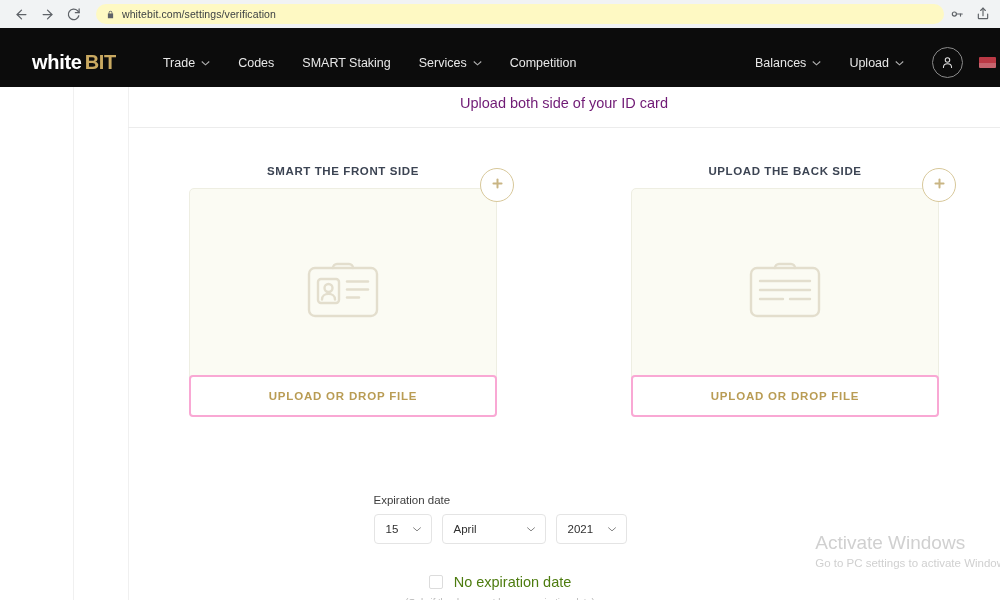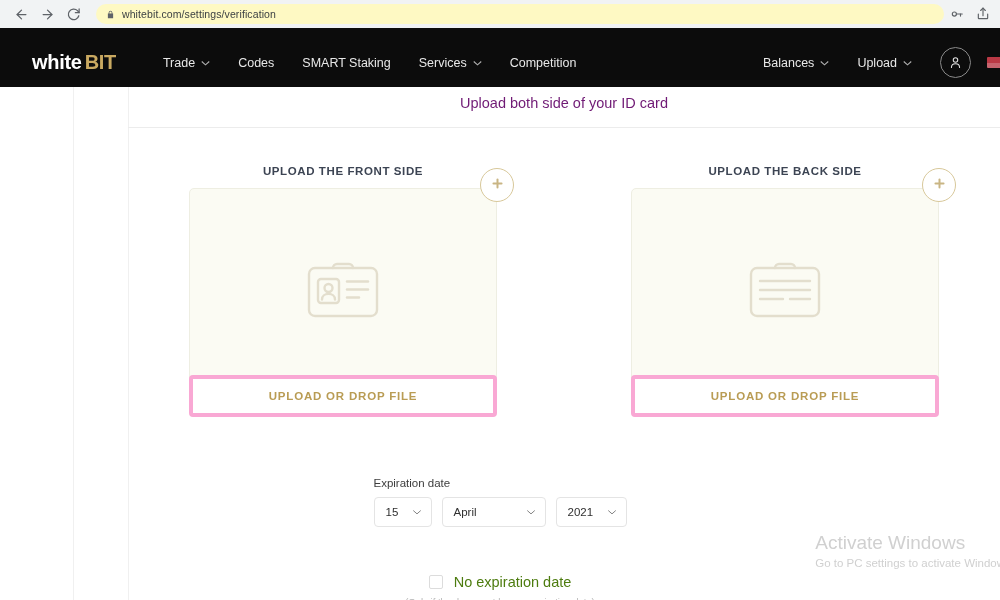--- a/index.html
+++ b/index.html
@@ -61,21 +61,21 @@
   .logo .lb { color: #c9a961; margin-left: 3px; }
   .nav-main { display: flex; align-items: center; margin-left: 33px; gap: 0; }
   .nav-item {
     color: #e8e8e8; font-size: 12.5px;
     padding: 0 14px;
     display: flex; align-items: center; gap: 6px;
     white-space: nowrap;
   }
   .chev { display: inline-flex; opacity: .75; }
   .nav-right {
-    margin-left: auto; margin-right: 0;
+    margin-left: auto; margin-right: 8px;
     display: flex; align-items: center;
   }
   .avatar-circle {
     width: 31px; height: 31px;
     border: 1px solid #8a8a8a; border-radius: 50%;
     display: flex; align-items: center; justify-content: center;
     margin-left: 14px; margin-right: 16px;
     flex: 0 0 auto;
   }
   .flag-stub {
@@ -130,33 +130,33 @@
     width: 34px; height: 34px;
     border: 1px solid #d8c89a; border-radius: 50%;
     background: #ffffff;
     display: flex; align-items: center; justify-content: center;
   }
   .upload-btn {
     position: relative;
     margin-top: -18px;
     height: 42px;
     background: #ffffff;
-    border: 4px solid #f9a8d4;
+    border: 2px solid #f9a8d4;
     border-radius: 4px;
     display: flex; align-items: center; justify-content: center;
     color: #b99c54;
     font-size: 11.5px; font-weight: bold; letter-spacing: .8px;
   }
 
   
   .exp-block {
     position: absolute; left: 0; top: 390px; width: 1000px;
     display: flex; flex-direction: column; align-items: center;
   }
-  .exp-inner { width: 253px; }
+  .exp-inner { width: 253px; margin-top: 17px; }
   .exp-label { font-size: 11.5px; color: #3d3d3d; margin-bottom: 8px; }
   .selects { display: flex; gap: 10px; }
   .sel {
     background: #ffffff;
     border: 1px solid #e4e4e4;
     border-radius: 4px;
     height: 30px;
     display: flex; align-items: center; justify-content: space-between;
     padding: 0 9px 0 11px;
     font-size: 11.5px; color: #2f2f2f;
@@ -304,21 +304,21 @@
 <div class="page">
   <div class="vline a"></div>
   <div class="vline b"></div>
   <div class="hline"></div>
 
   <div class="page-title">Upload both side of your ID card</div>
 
   <div class="upload-row">
 
     <div class="upload-col">
-      <div class="upload-label">UPLOAD THE FRONT SIDE</div>
+      <div class="upload-label">SMART THE FRONT SIDE</div>
       <div class="dropzone-wrap">
         <div class="dropzone">
           <span>
             <svg width="72" height="58" viewBox="0 0 72 58" fill="none" stroke="#e3decd" stroke-width="2.4" stroke-linecap="round" stroke-linejoin="round">
               <rect x="2" y="8" width="68" height="48" rx="6"></rect>
               <path d="M26 8 a4 4 0 0 1 4-4 h12 a4 4 0 0 1 4 4"></path>
               <rect x="11" y="19" width="21" height="24" rx="3"></rect>
               <circle cx="21.5" cy="28" r="4"></circle>
               <path d="M15 39.5c0-3.6 2.9-5.6 6.5-5.6s6.5 2 6.5 5.6"></path>
               <line x1="40" y1="21.5" x2="61" y2="21.5"></line>

